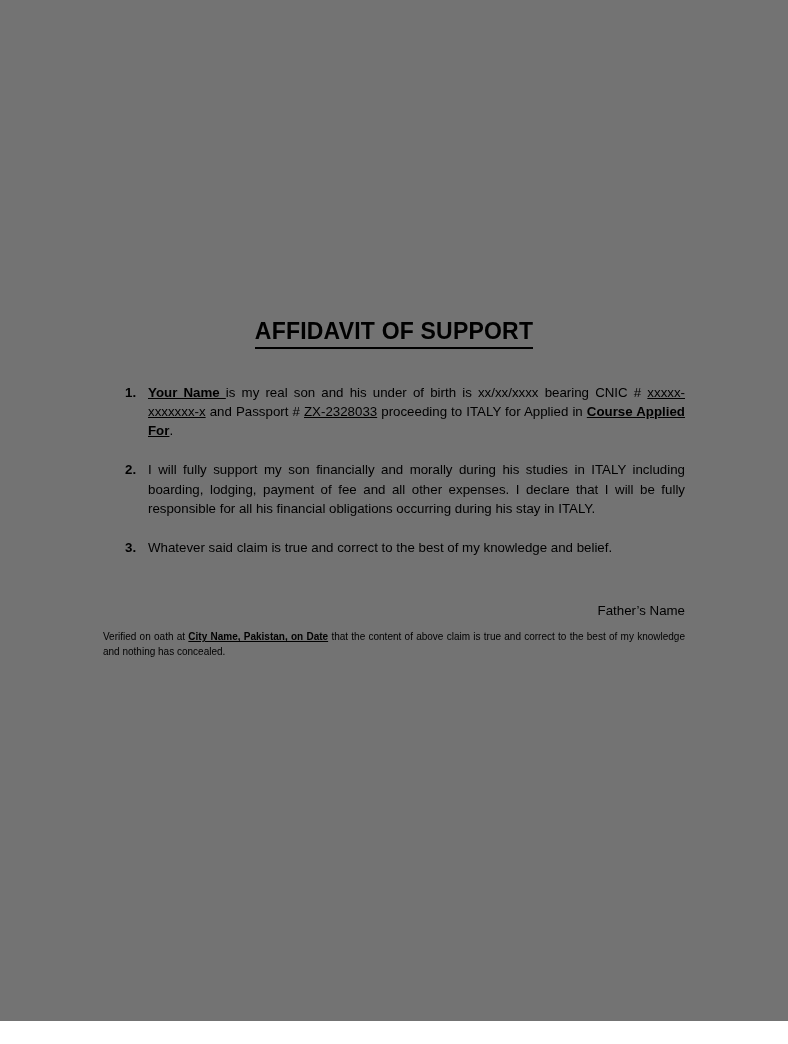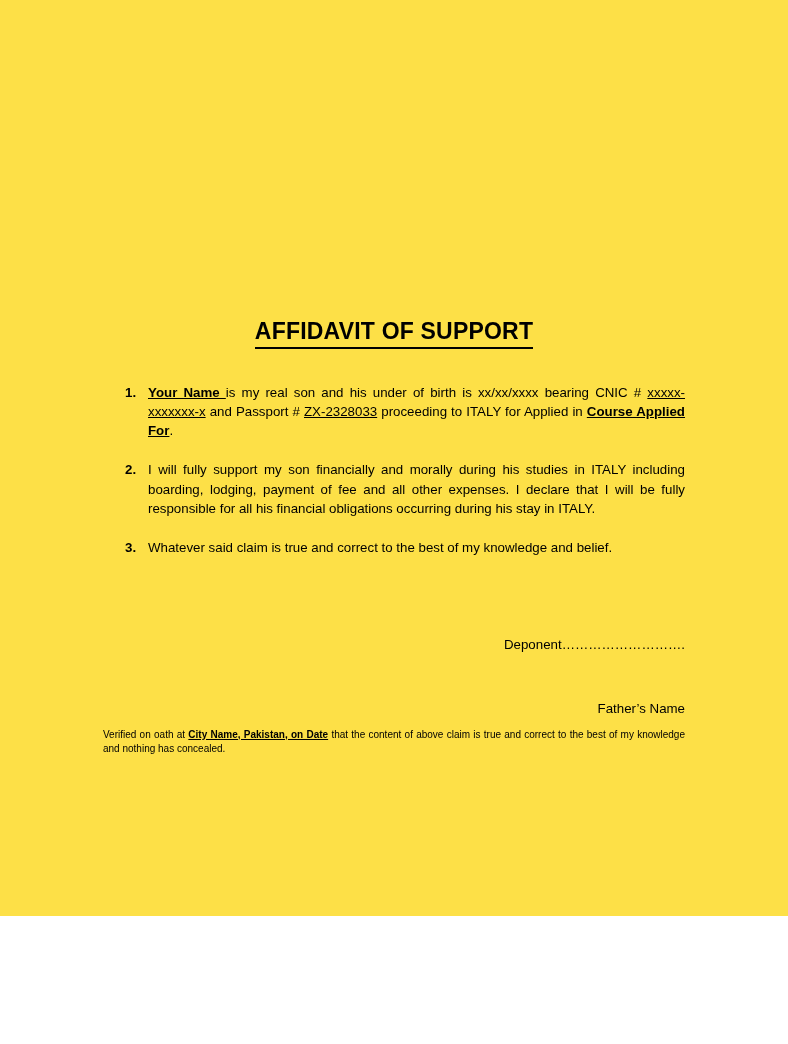--- a/index.html
+++ b/index.html
@@ -13,22 +13,22 @@
     font-family: "Liberation Sans", sans-serif;
     color: #000000;
     position: relative;
     overflow: hidden;
   }
   .page {
     position: absolute;
     left: 0;
     top: 0;
     width: 788px;
-    height: 916px;
-    background: #fde047;
+    height: 1021px;
+    background: #737373;
   }
   .content {
     position: absolute;
     left: 103px;
     top: 318px;
     width: 582px;
   }
 
   
   .doc-title {
@@ -132,21 +132,20 @@
 
 
     <ol class="claims">
       <li><span class="bu">Your Name </span><span>is my real son and his under of birth is xx/xx/xxxx bearing CNIC # </span><span class="u">xxxxx-xxxxxxx-x</span><span> and Passport # </span><span class="u">ZX-2328033</span><span> proceeding to ITALY for Applied in </span><span class="bu">Course Applied For</span><span>.</span></li>
 
       <li><span>I will fully support my son financially and morally during his studies in ITALY including boarding, lodging, payment of fee and all other expenses. I declare that I will be fully responsible for all his financial obligations occurring during his stay in ITALY.</span></li>
 
       <li><span>Whatever said claim is true and correct to the best of my knowledge and belief.</span></li>
     </ol>
 
-    <div class="sig-block"><span>Deponent</span><span>……………………….</span></div>
 
     <div class="sig-name">Father’s Name</div>
 
 
     <p class="verif-para"><span>Verified on oath at </span><span class="bu">City Name, Pakistan, on Date</span><span> that the content of above claim is true and correct to the best of my knowledge and nothing has concealed.</span></p>
 
   </div>
 </div>
 
 </body></html>

